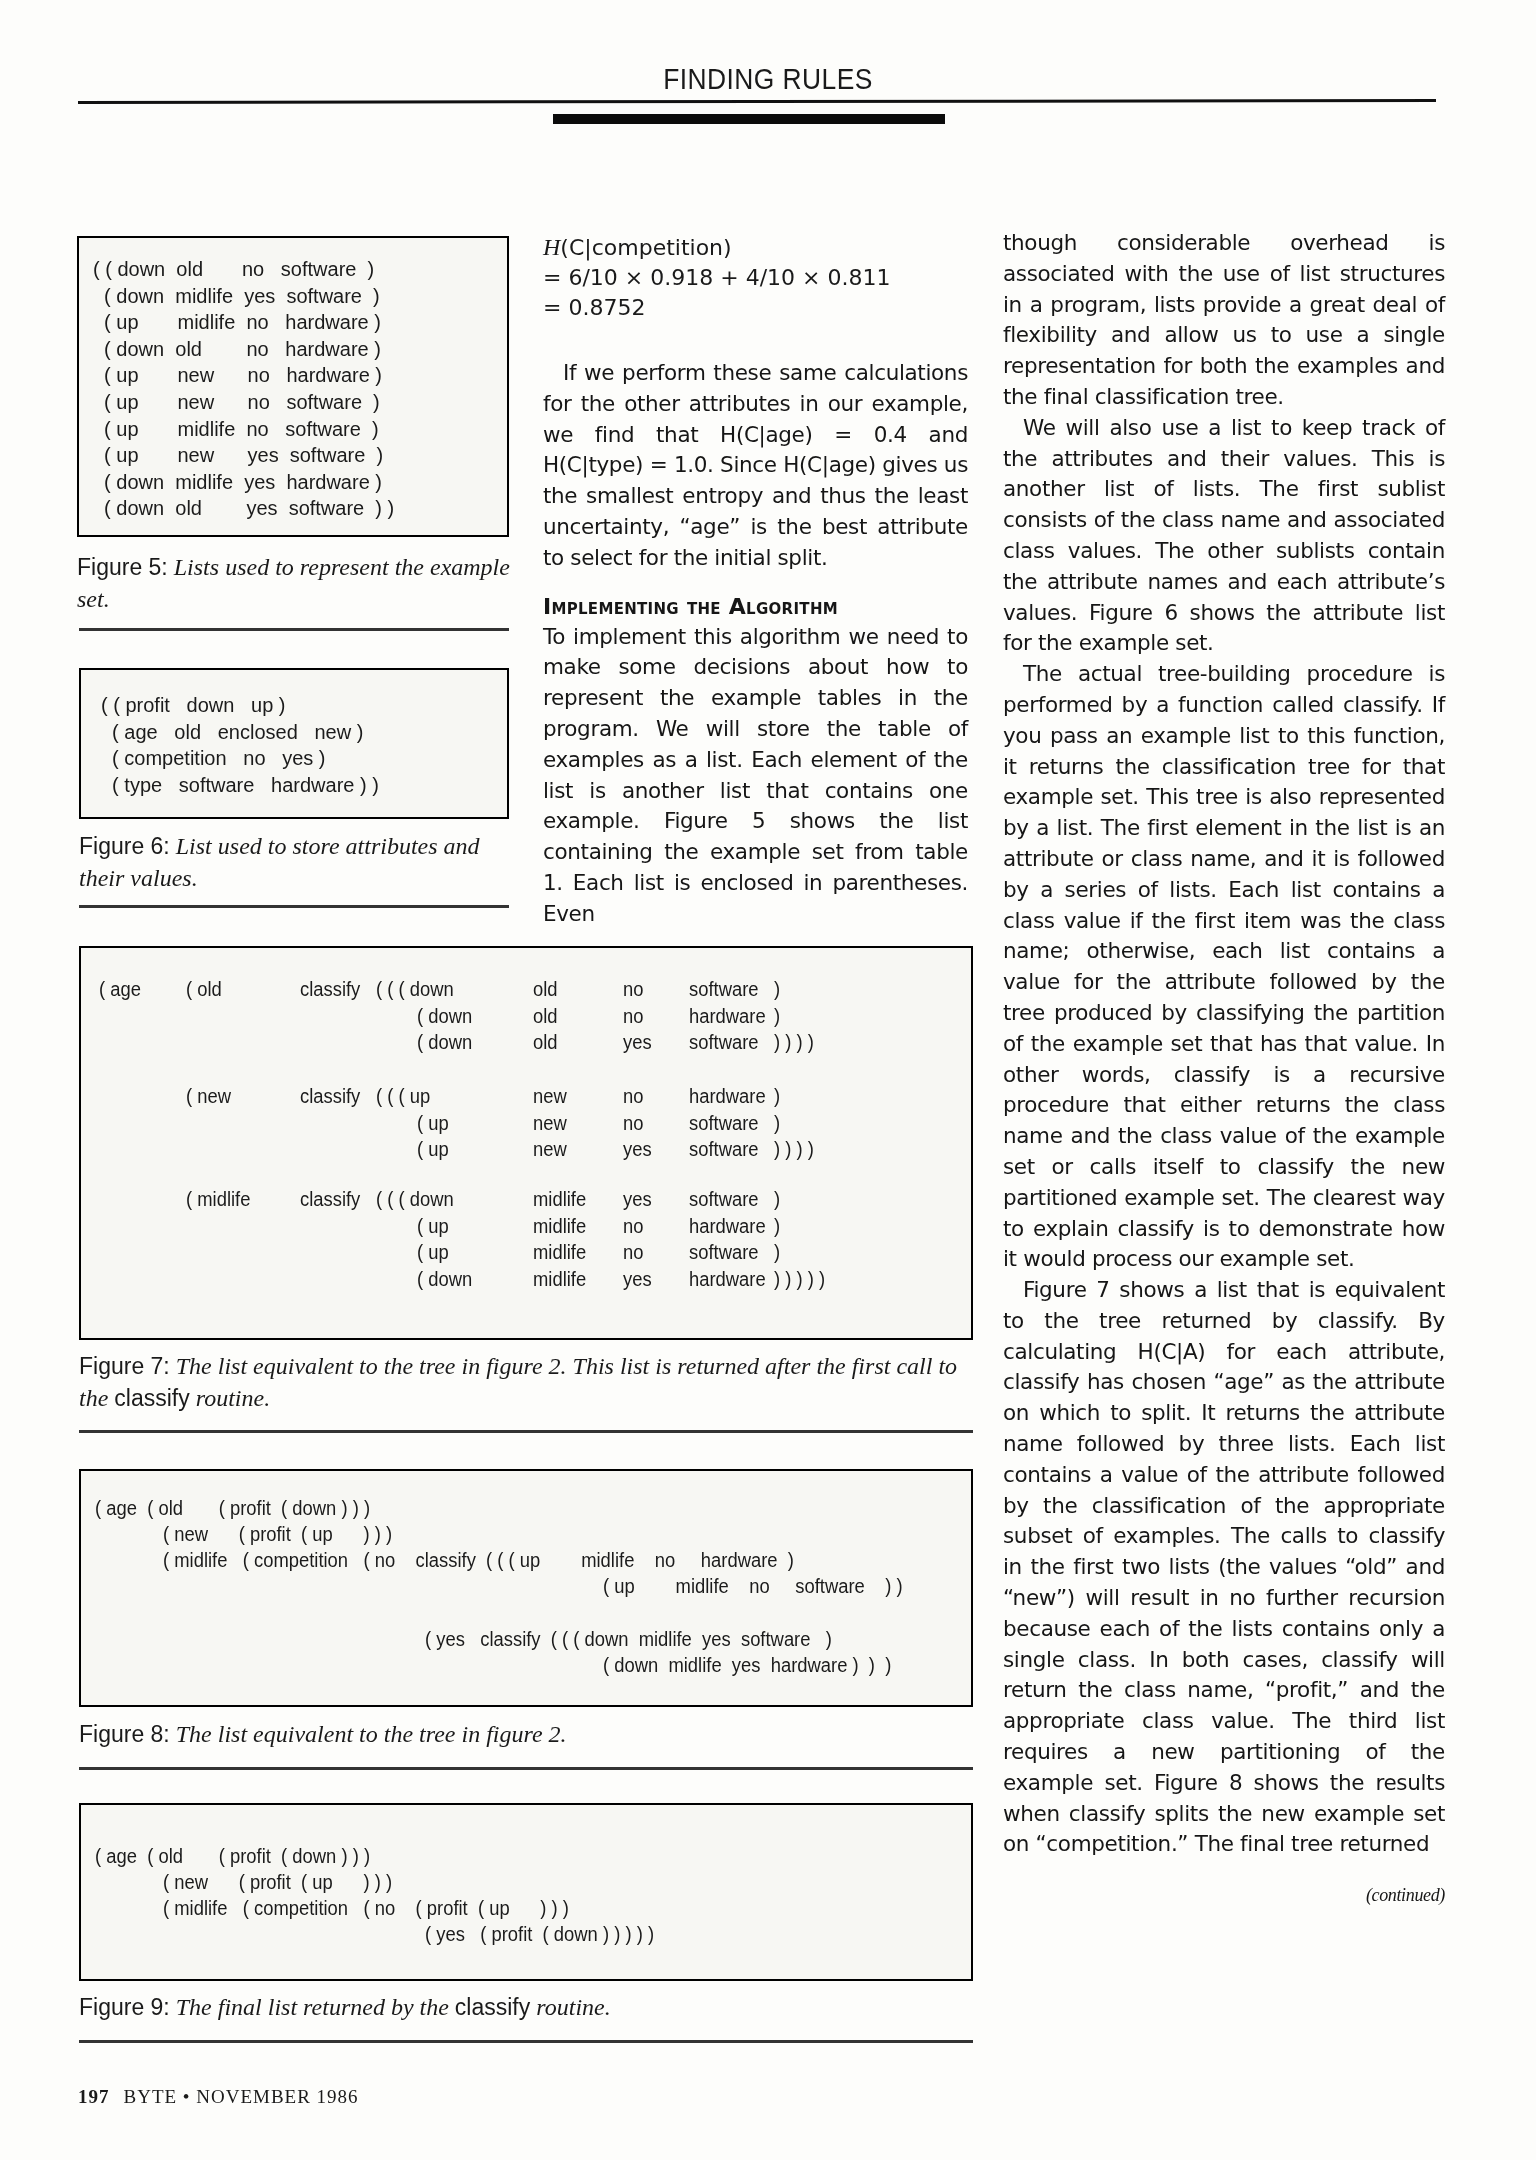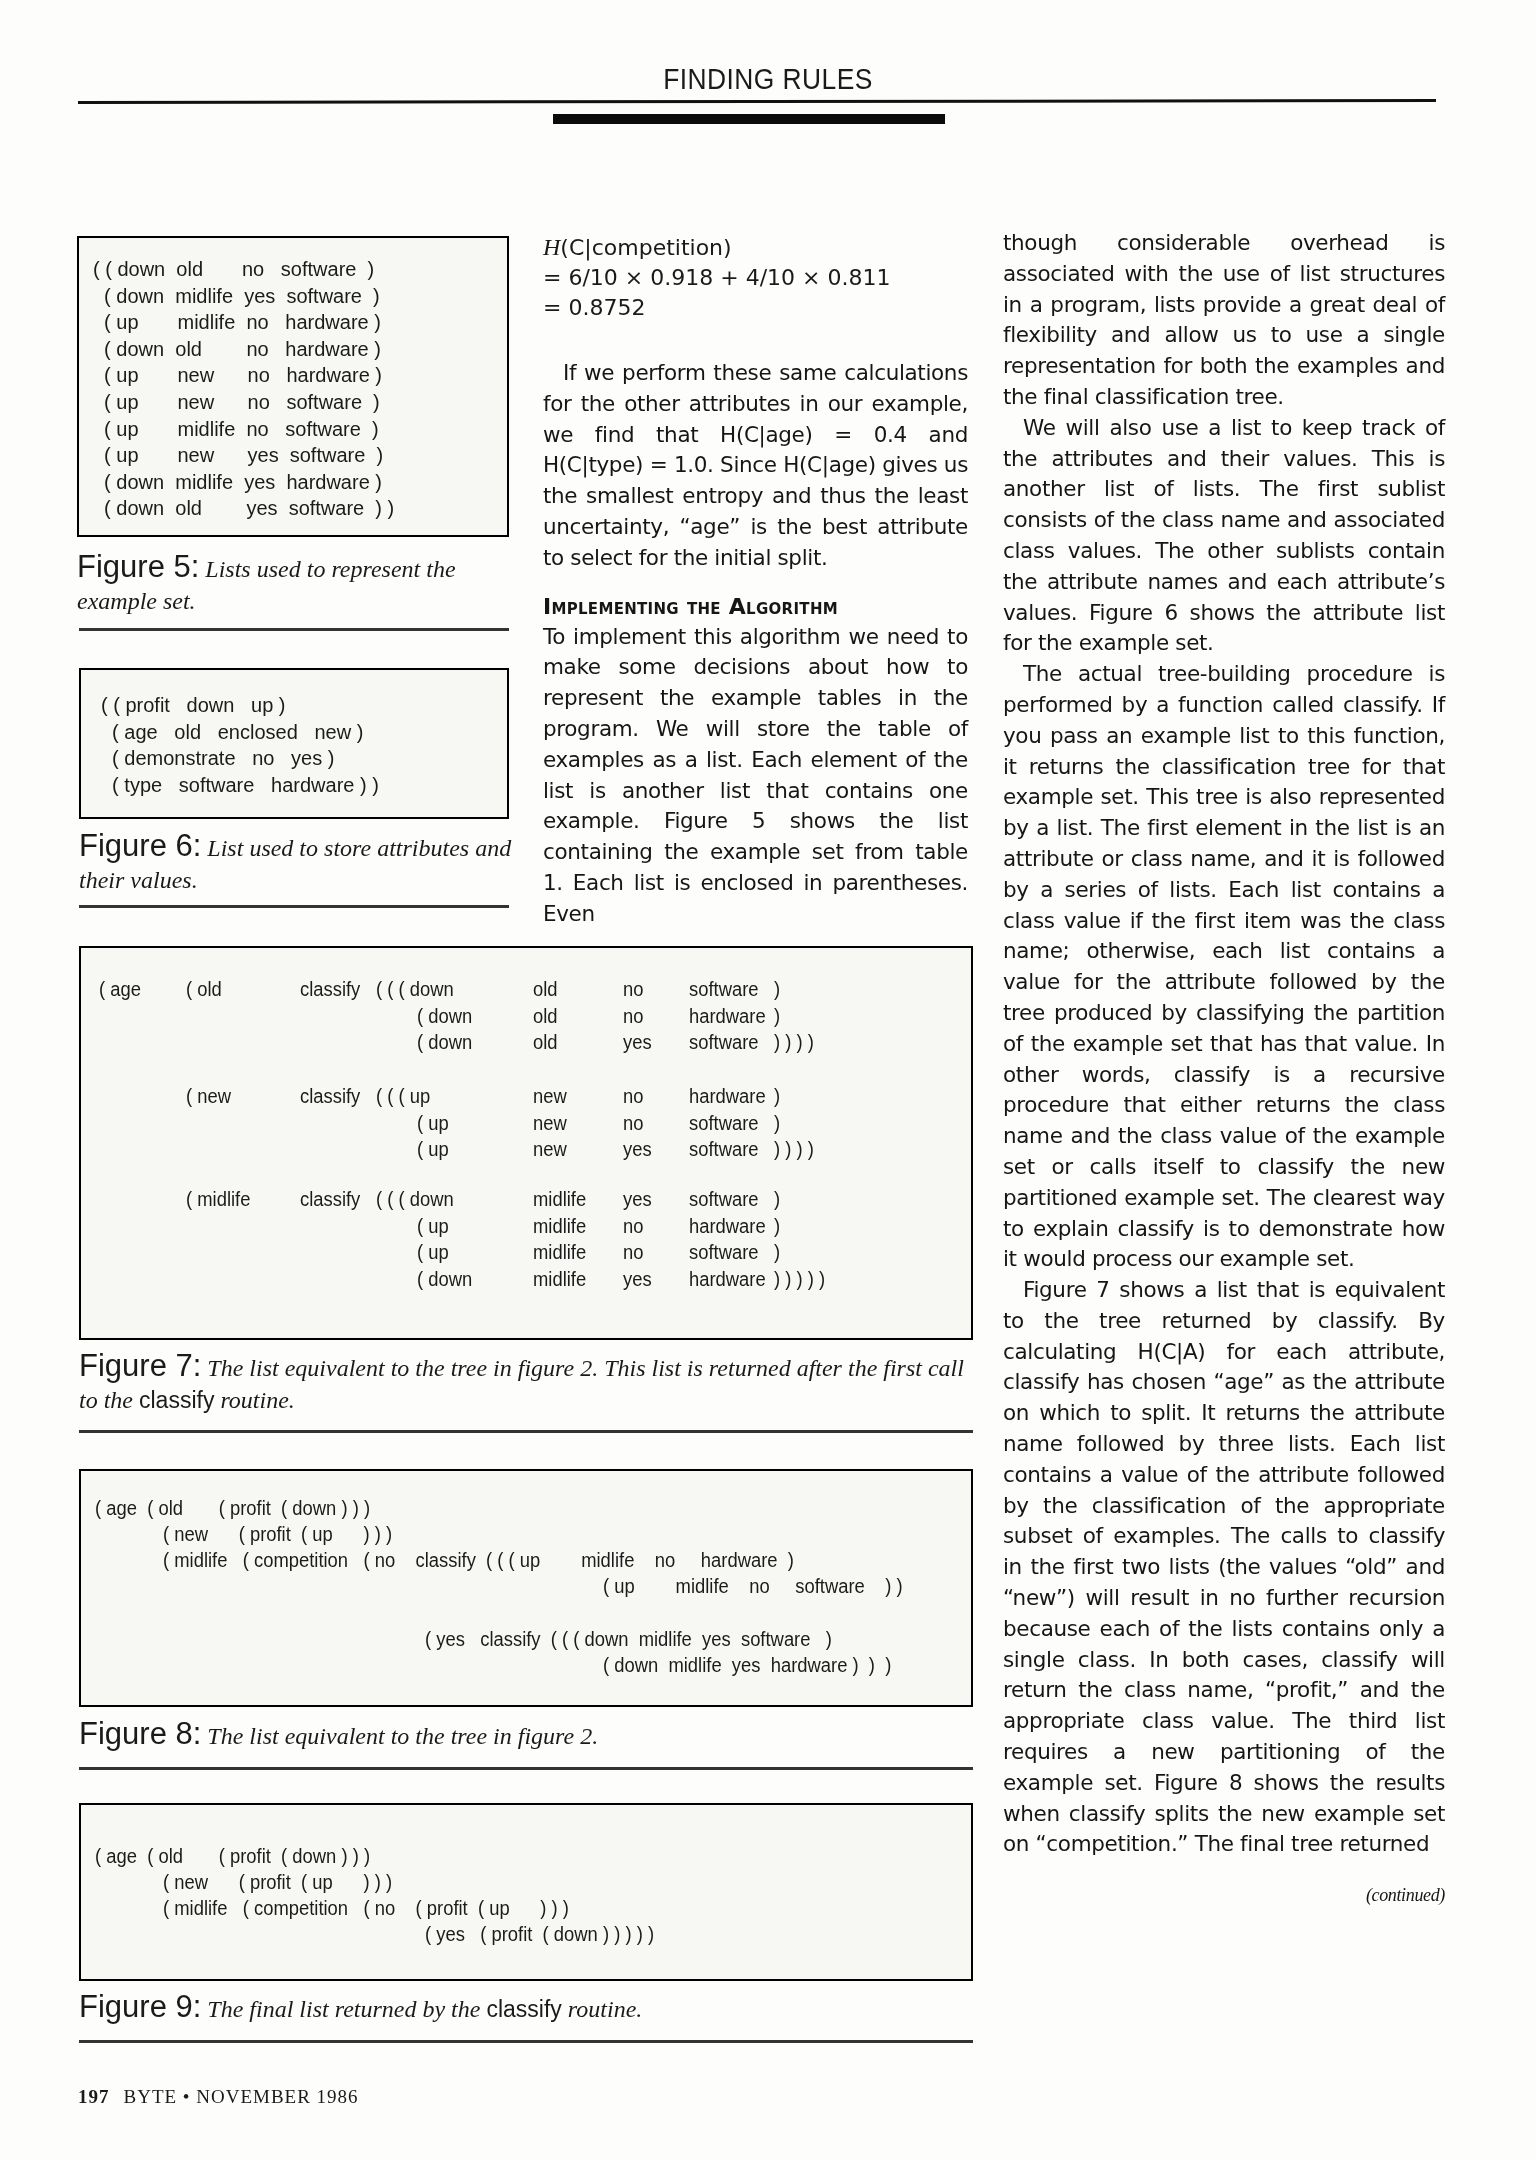--- a/index.html
+++ b/index.html
@@ -23,21 +23,21 @@
     border:2px solid #000000; background:#f7f7f3;
     box-sizing:border-box;
   }
   .mono-list {
     font-family:"Liberation Sans", sans-serif; font-size:20px; line-height:26.6px; color:#1b1b1b;
     white-space:pre;
   }
   .fig-caption {
     font-family:"Liberation Serif", serif; font-size:24px; line-height:32px; color:#1a1a1a;
   }
-  .fig-caption .fig-label { font-family:"Liberation Sans", sans-serif; font-style:normal; font-size:31px; }
+  .fig-caption .fig-label { font-family:"Liberation Sans", sans-serif; font-style:normal; font-size:23px; }
   .fig-caption .fig-text { font-style:italic; }
   .fig-caption .fig-code { font-style:normal; font-family:"Liberation Sans", sans-serif; font-size:23px; }
   .fig-rule { height:3px; background:#333; }
 
   
   .col-text {
     font-family:"DejaVu Sans", "Liberation Sans", sans-serif; font-size:21.5px; line-height:30.8px;
     color:#161616; text-align:justify; letter-spacing:-0.35px;
   }
   .col-text p { margin:0; }
@@ -63,21 +63,21 @@
 
 <div class="abs fig-box" style="left:77px; top:236px; width:432px; height:301px; padding:18px 0 0 14px;">
   <div class="mono-list" id="fig5-list"><div>( ( down  old       no   software  )</div><div>  ( down  midlife  yes  software  )</div><div>  ( up       midlife  no   hardware )</div><div>  ( down  old        no   hardware )</div><div>  ( up       new      no   hardware )</div><div>  ( up       new      no   software  )</div><div>  ( up       midlife  no   software  )</div><div>  ( up       new      yes  software  )</div><div>  ( down  midlife  yes  hardware )</div><div>  ( down  old        yes  software  ) )</div></div>
 </div>
 <div class="abs fig-caption" style="left:77px; top:551px; width:440px;">
   <span class="fig-label">Figure 5:</span><span class="fig-text"> Lists</span><span class="fig-text"> used to represent the example set.</span>
 </div>
 <div class="abs fig-rule" style="left:79px; top:628px; width:430px;"></div>
 
 <div class="abs fig-box" style="left:79px; top:668px; width:430px; height:151px; padding:22px 0 0 20px;">
-  <div class="mono-list" id="fig6-list"><div>( ( profit   down   up )</div><div>  ( age   old   enclosed   new )</div><div>  ( demonstrate   no   yes )</div><div>  ( type   software   hardware ) )</div></div>
+  <div class="mono-list" id="fig6-list"><div>( ( profit   down   up )</div><div>  ( age   old   enclosed   new )</div><div>  ( competition   no   yes )</div><div>  ( type   software   hardware ) )</div></div>
 </div>
 <div class="abs fig-caption" style="left:79px; top:830px; width:440px;">
   <span class="fig-label">Figure 6:</span><span class="fig-text"> List</span><span class="fig-text"> used to store attributes and their values.</span>
 </div>
 <div class="abs fig-rule" style="left:79px; top:905px; width:430px;"></div>
 
 <div class="abs eq-block" style="left:543px; top:232px; width:420px;">
   <div><span class="it" style="font-family:'Liberation Serif',serif; font-style:italic; font-size:24px;">H</span><span>(C|competition)</span></div>
   <div>= 6/10 × 0.918 + 4/10 × 0.811</div>
   <div>= 0.8752</div>

